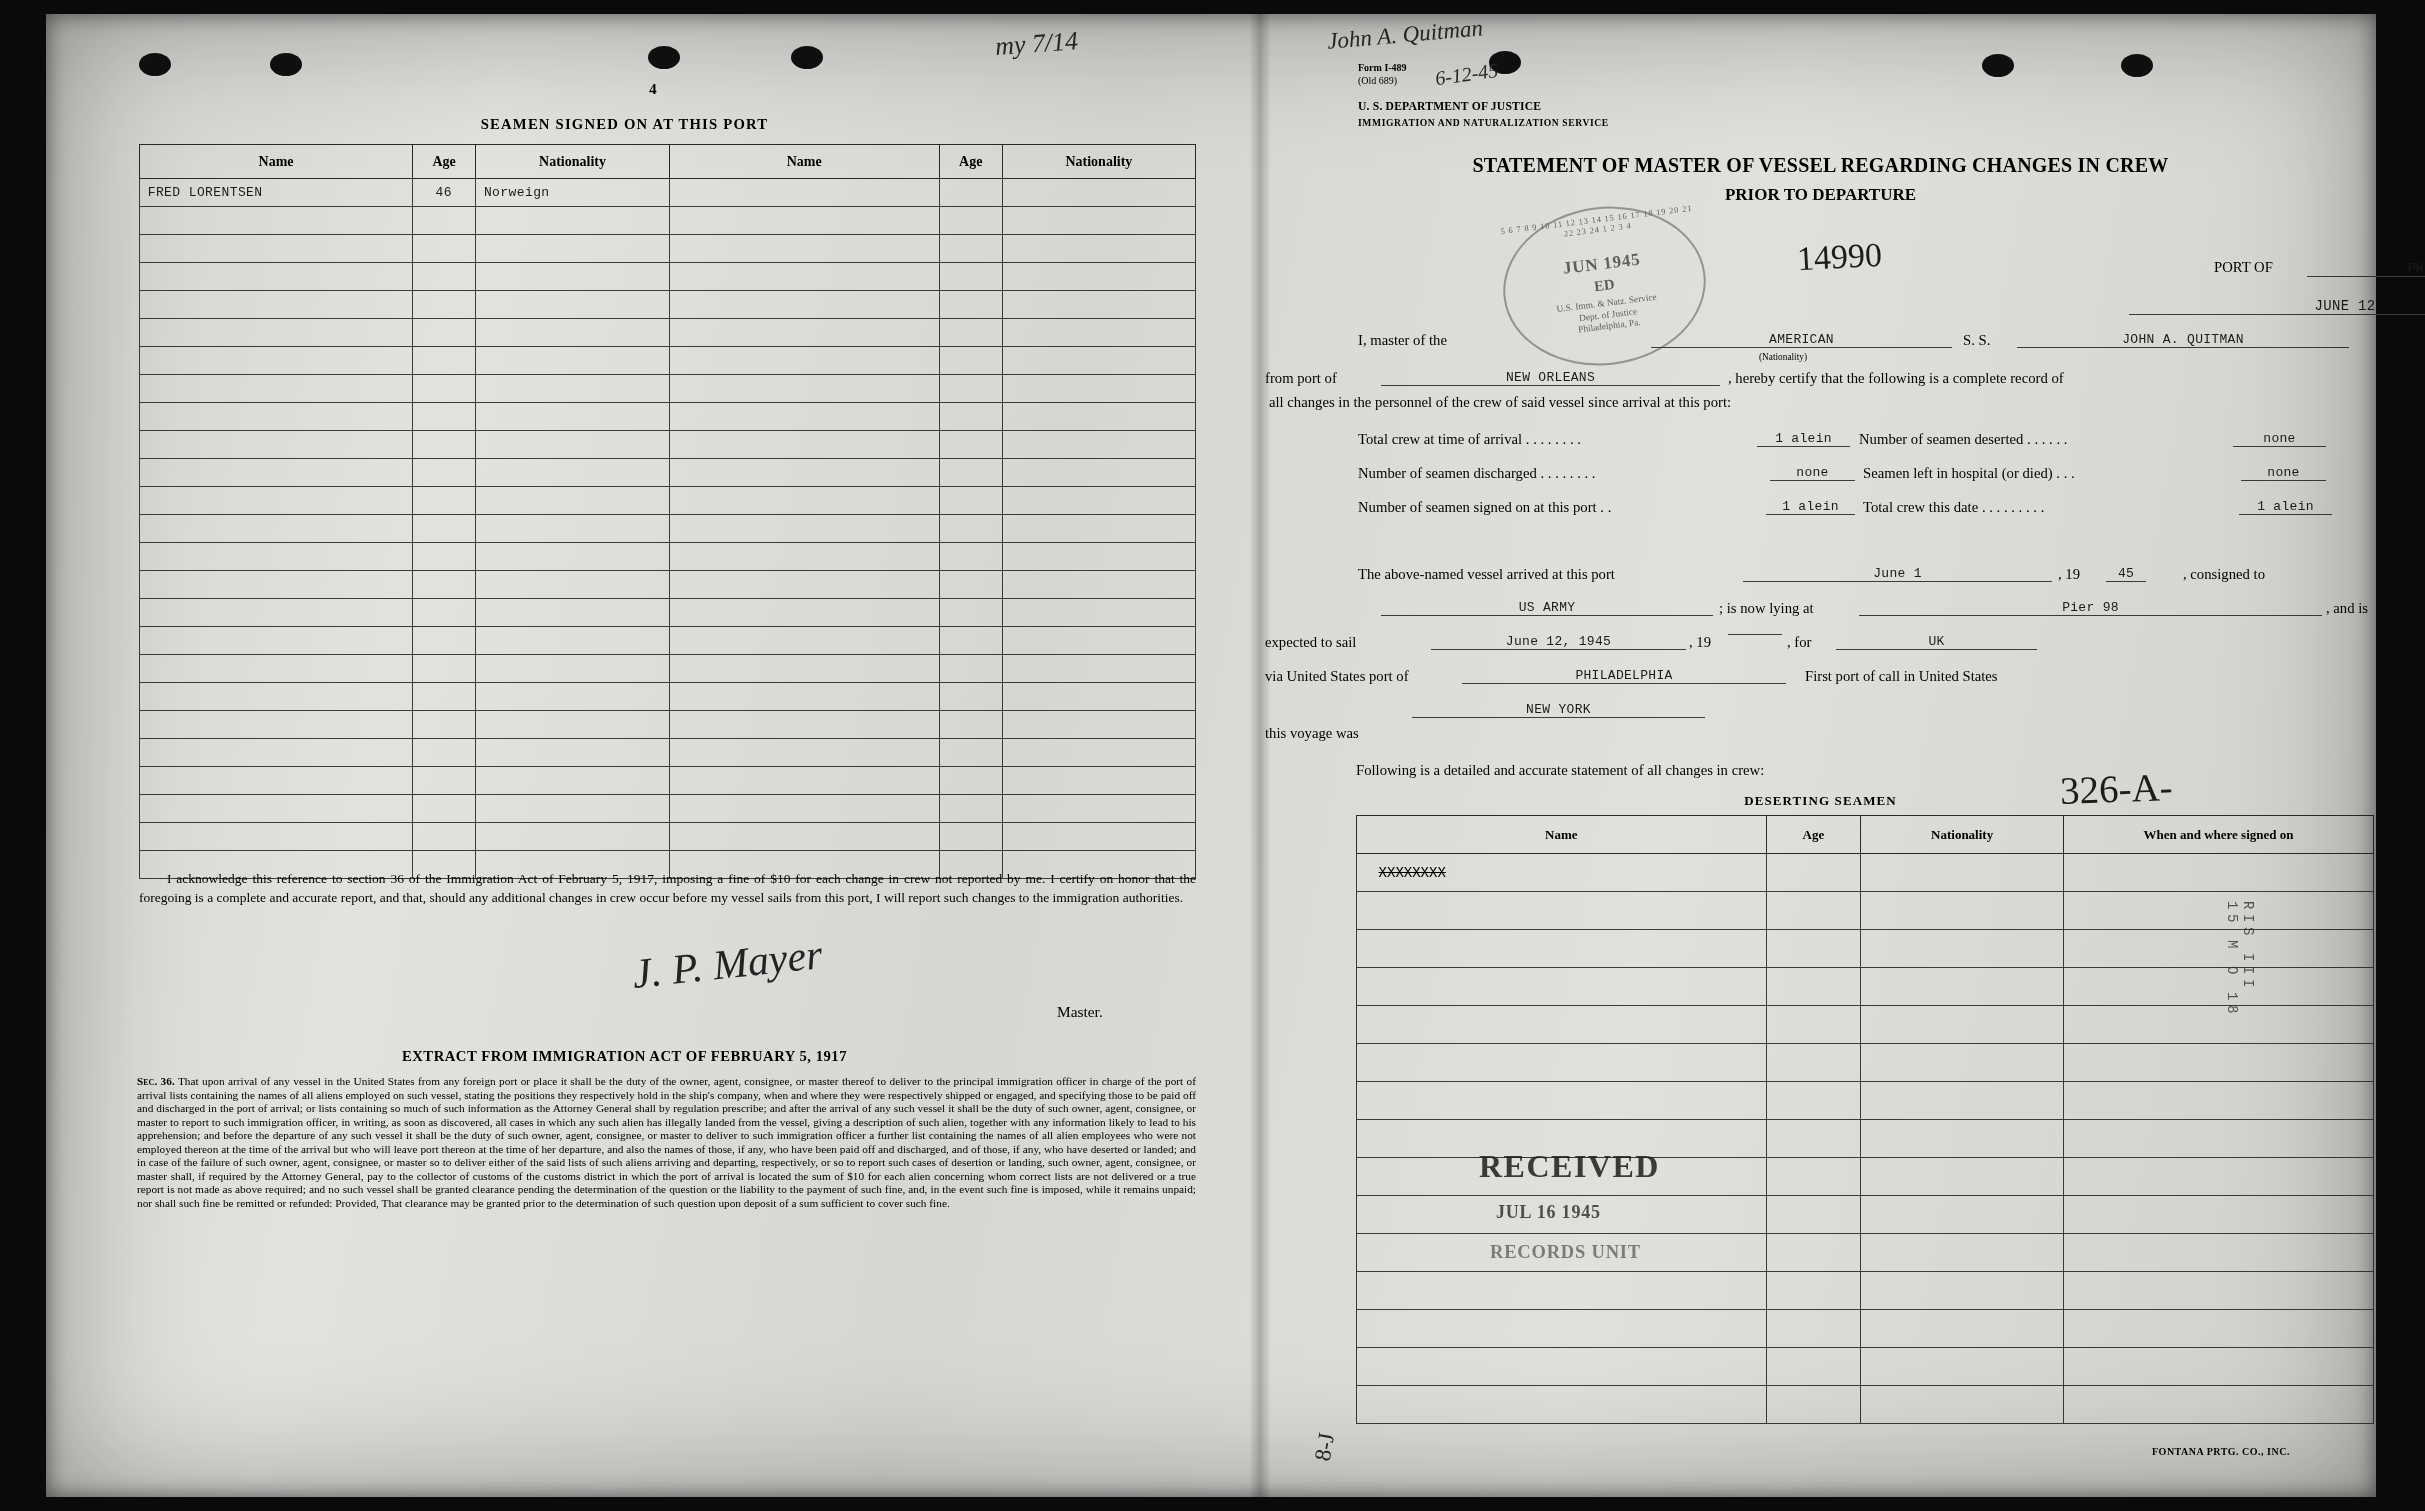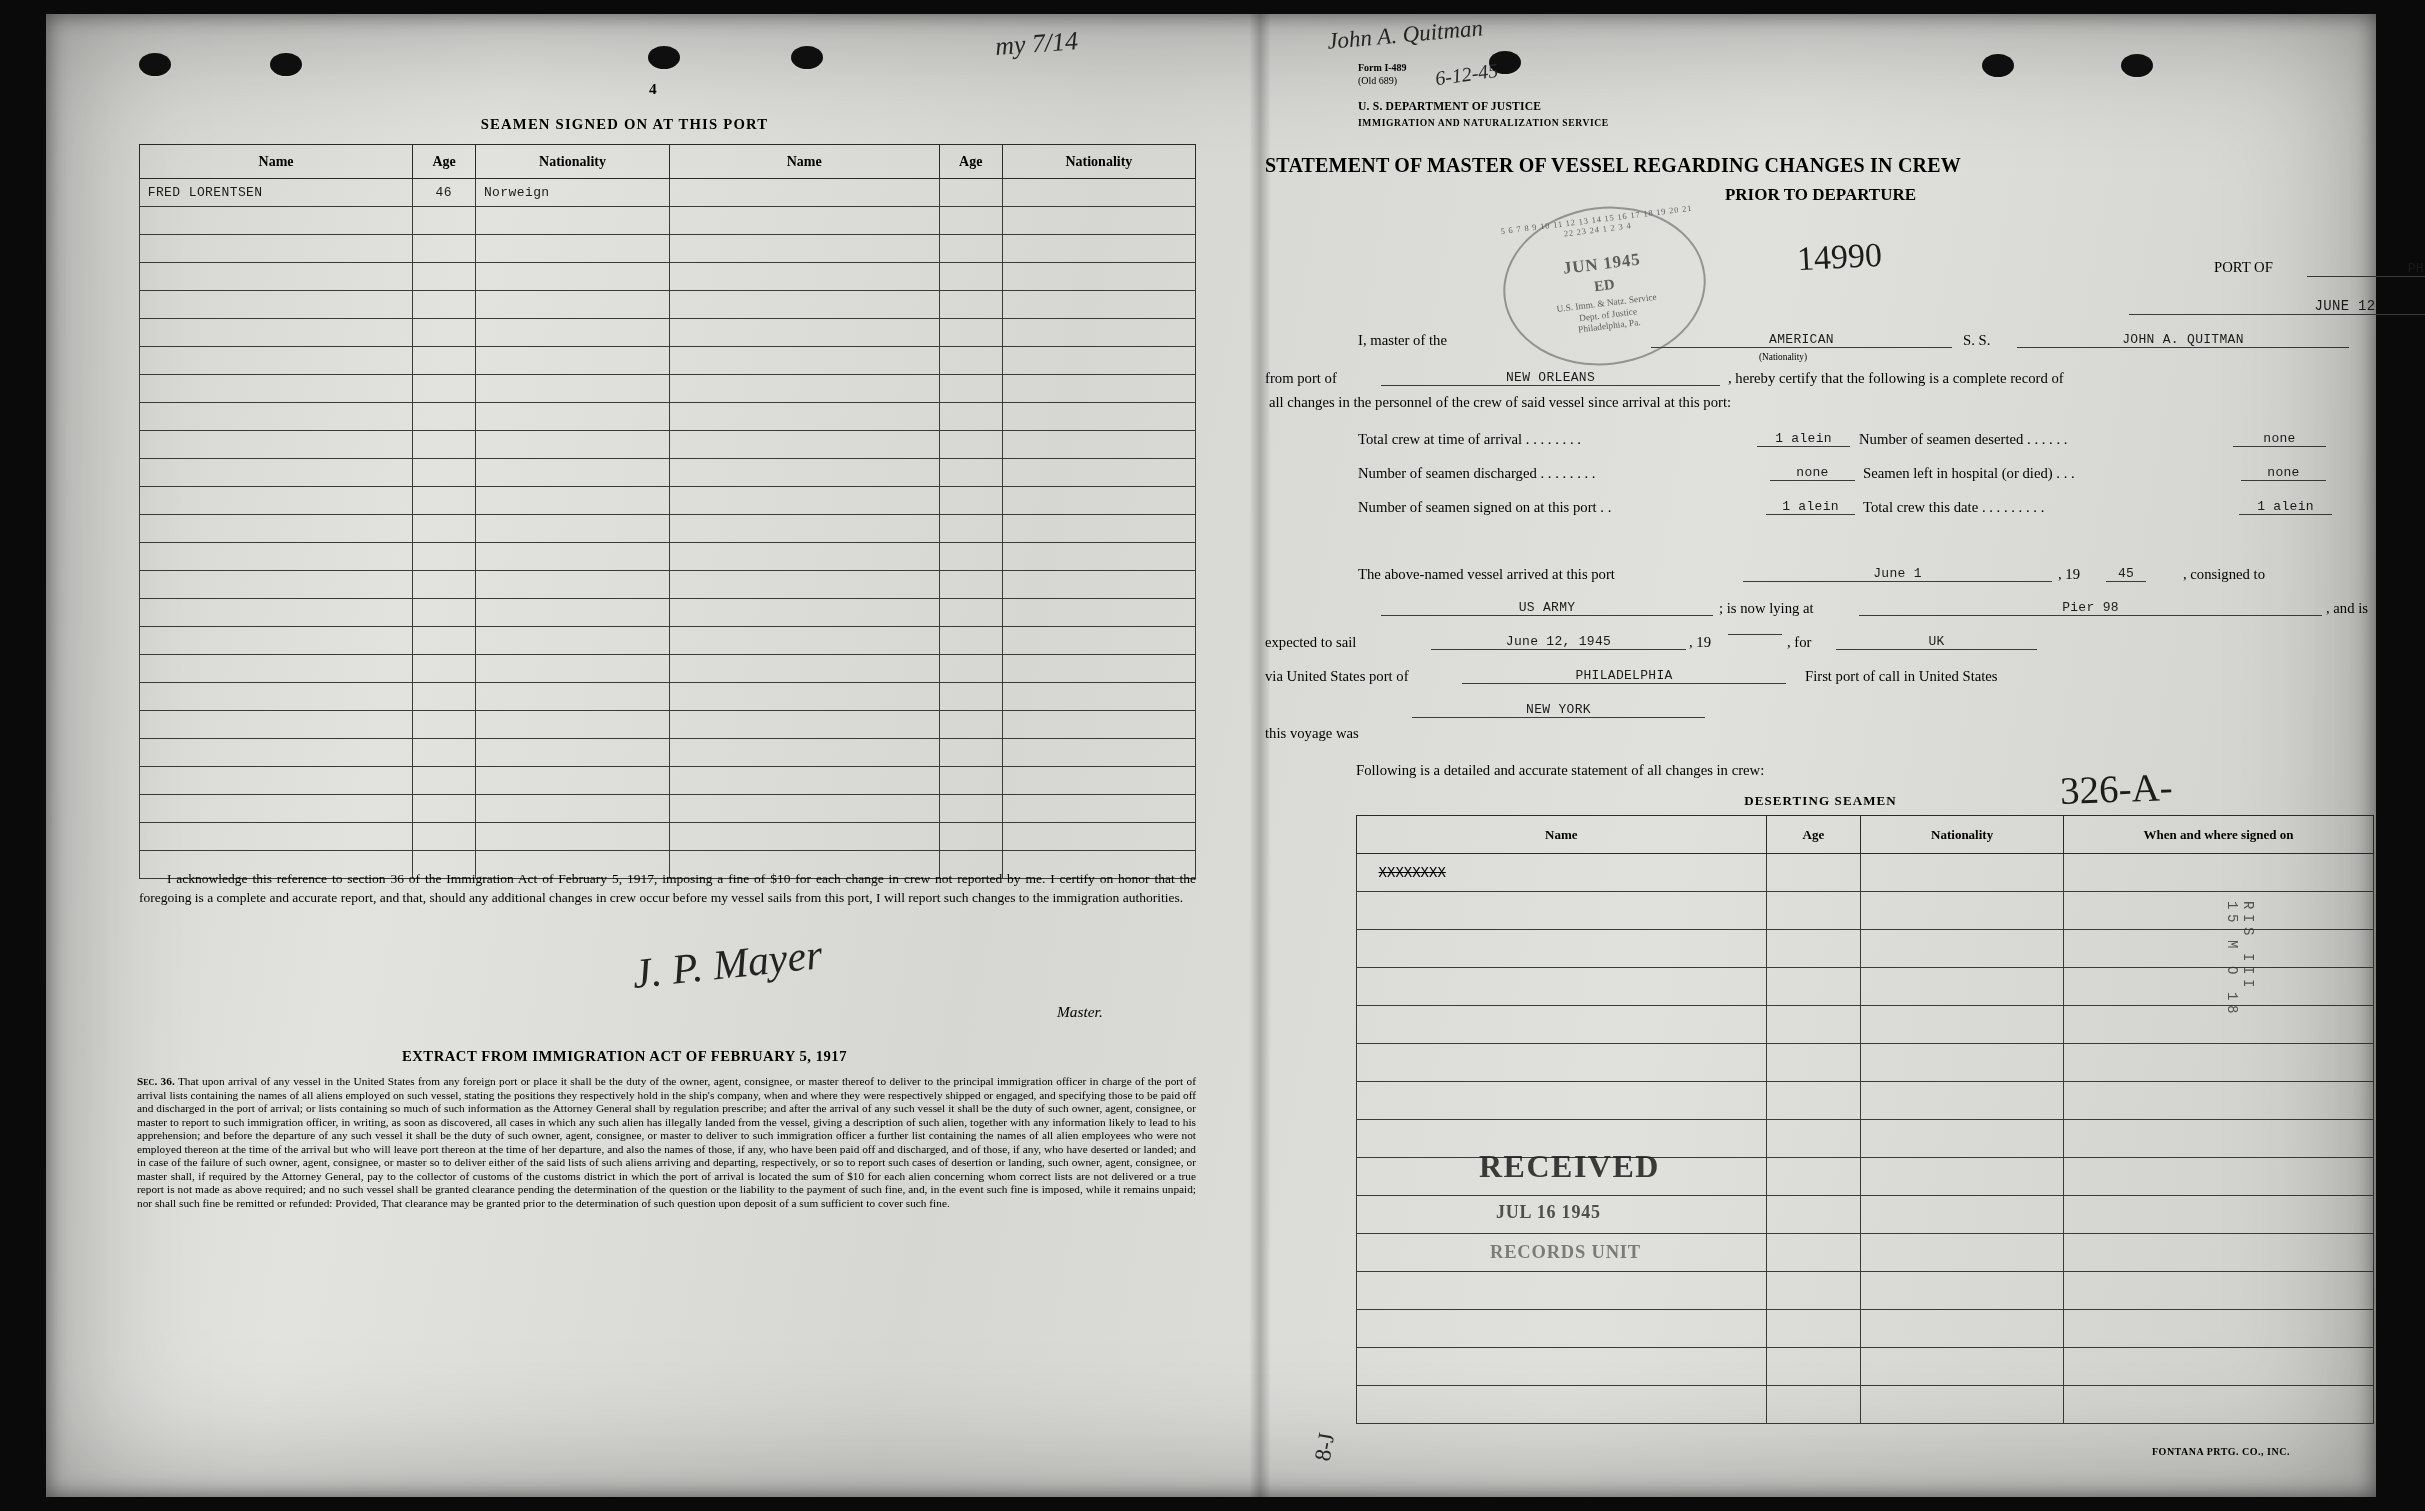--- a/index.html
+++ b/index.html
@@ -22,32 +22,32 @@
   table.crew th{border:0.8px solid #2a2a2a;font-size:14px;font-weight:bold;height:31px;font-family:"Liberation Serif",serif;}
   table.crew td{border:0.8px solid #3a3a3a;height:25px;}
   .c-name{width:278px;}.c-age{width:63px;}.c-nat{width:193px;}
   .filled{font-family:"Liberation Mono",monospace;font-size:13px;padding-left:7.7px;letter-spacing:0.4px;color:#1b1b1b;}
   .filled.ctr{text-align:center;padding-left:0;}
 
   .ack{position:absolute;left:93px;top:856px;width:1057px;font-size:13.5px;line-height:1.38;text-align:justify;}
   .ack p{margin:0;text-indent:28px;}
   .sig{position:absolute;left:586px;top:926px;font-family:"Liberation Serif",serif;font-size:42px;font-style:italic;
        transform:rotate(-6deg);color:#232323;}
-  .masterlbl{position:absolute;left:1011px;top:989px;font-size:15.4px;font-style:italic;}
+  .masterlbl{position:absolute;left:1011px;top:989px;font-size:15.4px;}
 
   .extract-ttl{position:absolute;left:0;top:1034px;width:1157px;text-align:center;font-size:14.7px;font-weight:bold;letter-spacing:0.5px;}
   .extract{position:absolute;left:91px;top:1061px;width:1059px;font-size:11.3px;line-height:1.2;text-align:justify;}
   .extract .lead{font-variant:small-caps;font-weight:bold;}
 
   
   .formno{position:absolute;left:93px;top:48px;font-size:10px;line-height:1.25;}
   .formno b{font-weight:bold;}
   .dept{position:absolute;left:93px;top:86px;font-size:11.6px;font-weight:bold;letter-spacing:0.2px;}
   .dept2{position:absolute;left:93px;top:103px;font-size:9.6px;font-weight:bold;letter-spacing:0.6px;}
-  .rtitle{position:absolute;left:0;top:140px;width:1111px;text-align:left;font-size:20px;font-weight:bold;letter-spacing:0.2px;}
+  .rtitle{position:absolute;left:0;top:140px;width:1111px;text-align:center;font-size:20px;font-weight:bold;letter-spacing:0.2px;}
   .rtitle2{position:absolute;left:0;top:171px;width:1111px;text-align:center;font-size:17px;font-weight:bold;}
 
   .stamp{position:absolute;left:238px;top:193px;width:199px;height:154px;border-radius:50%;
          border:2.3px solid rgba(40,40,40,.55);color:#333;opacity:.75;transform:rotate(-7deg);}
   .stamp .sdate{position:absolute;left:0;top:45px;width:199px;text-align:center;font-size:17px;font-weight:bold;letter-spacing:0.8px;}
   .stamp .sed{position:absolute;left:0;top:68px;width:199px;text-align:center;font-size:14.7px;font-weight:bold;}
   .stamp .sl{position:absolute;left:0;top:89px;width:199px;text-align:center;font-size:9.3px;line-height:1.25;}
   .stampring{position:absolute;left:0;top:4.6px;width:199px;text-align:center;font-size:8.5px;letter-spacing:0.8px;}
 
   .num14990{position:absolute;left:532px;top:224px;font-size:34px;font-family:"Liberation Serif",serif;

